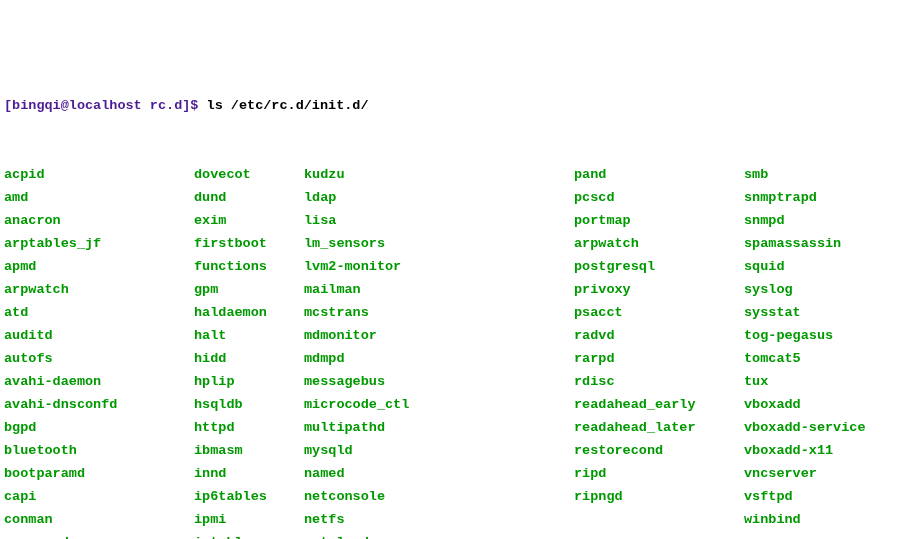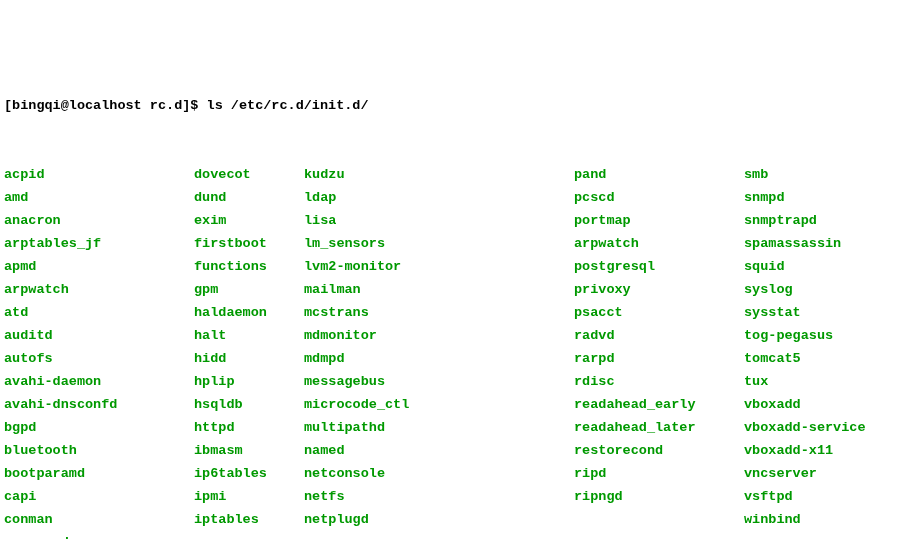--- a/index.html
+++ b/index.html
@@ -9,21 +9,21 @@
       font-size: 13.5px;
       line-height: 23px;
       background: #ffffff;
       color: #000000;
       font-weight: bold;
       white-space: pre;
     }
     .prompt-line {
       margin-bottom: 0;
     }
-    .prompt-user { color: #000000; }
+    .prompt-user { color: #4c1d95; }
     .prompt-cmd { color: #000000; margin-top: 27px; }
     .file-list {
       display: flex;
       align-items: flex-start;
     }
     .col {
       display: flex;
       flex-direction: column;
       margin-right: 0;
     }
@@ -80,20 +80,21 @@
     <span class="file">firstboot</span>
     <span class="file">functions</span>
     <span class="file">gpm</span>
     <span class="file">haldaemon</span>
     <span class="file">halt</span>
     <span class="file">hidd</span>
     <span class="file">hplip</span>
     <span class="file">hsqldb</span>
     <span class="file">httpd</span>
     <span class="file">ibmasm</span>
+    <span class="file">innd</span>
     <span class="file">ip6tables</span>
     <span class="file">ipmi</span>
     <span class="file">iptables</span>
     
     
     
     
     
     
     
@@ -106,20 +107,21 @@
     <span class="file">lisa</span>
     <span class="file">lm_sensors</span>
     <span class="file">lvm2-monitor</span>
     <span class="file">mailman</span>
     <span class="file">mcstrans</span>
     <span class="file">mdmonitor</span>
     <span class="file">mdmpd</span>
     <span class="file">messagebus</span>
     <span class="file">microcode_ctl</span>
     <span class="file">multipathd</span>
+    <span class="file">mysqld</span>
     <span class="file">named</span>
     <span class="file">netconsole</span>
     <span class="file">netfs</span>
     <span class="file">netplugd</span>
     
     
     
     
     
     
@@ -148,22 +150,22 @@
     
     
     
     
     
     
     
   </div>
   <div class="col c5">
     <span class="file">smb</span>
+    <span class="file">snmptrapd</span>
     <span class="file">snmpd</span>
-    <span class="file">snmptrapd</span>
     <span class="file">spamassassin</span>
     <span class="file">squid</span>
     <span class="file">syslog</span>
     <span class="file">sysstat</span>
     <span class="file">tog-pegasus</span>
     <span class="file">tomcat5</span>
     <span class="file">tux</span>
     <span class="file">vboxadd</span>
     <span class="file">vboxadd-service</span>
     <span class="file">vboxadd-x11</span>

